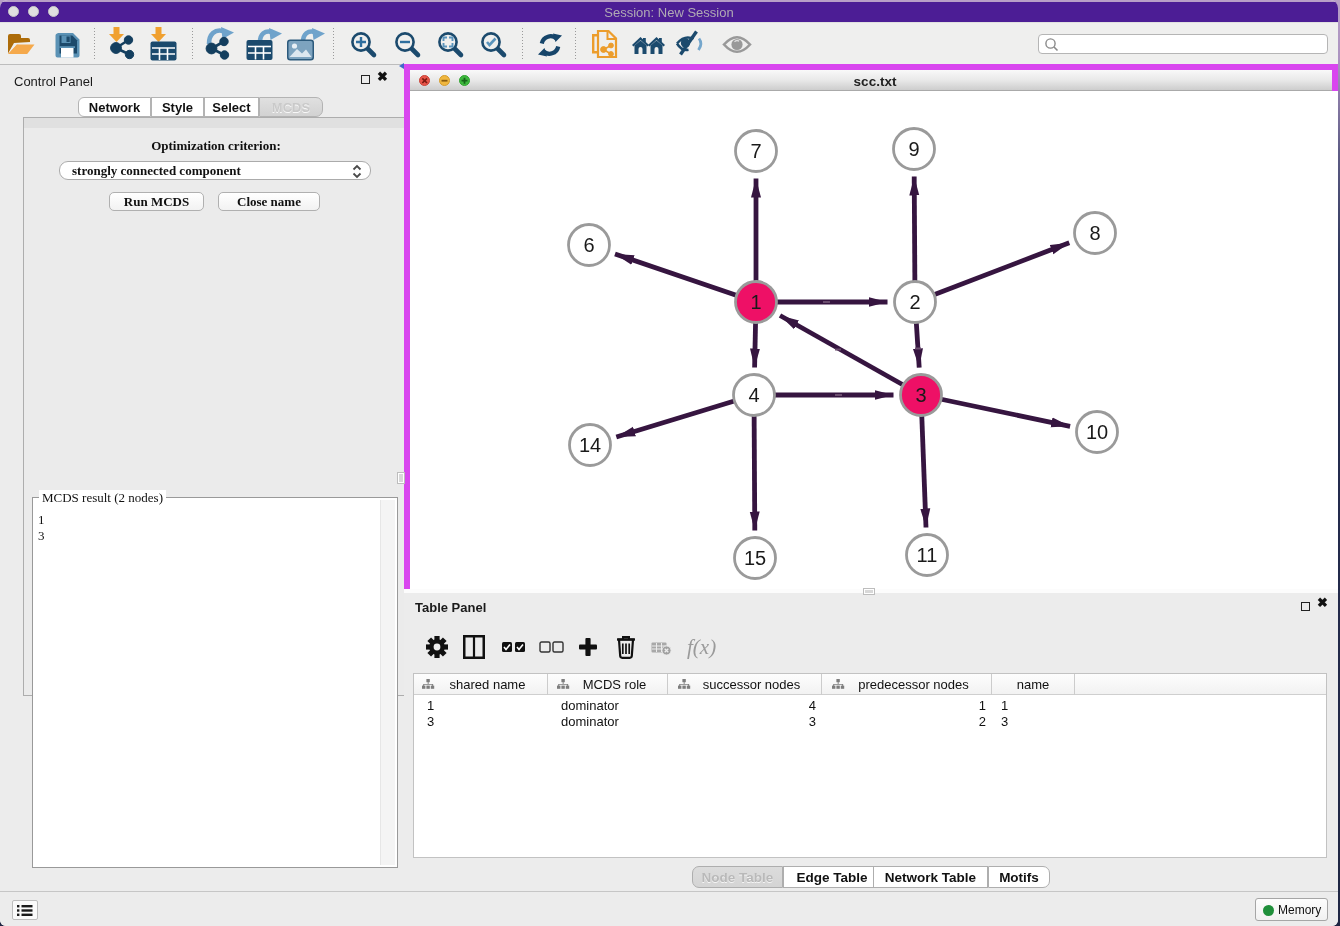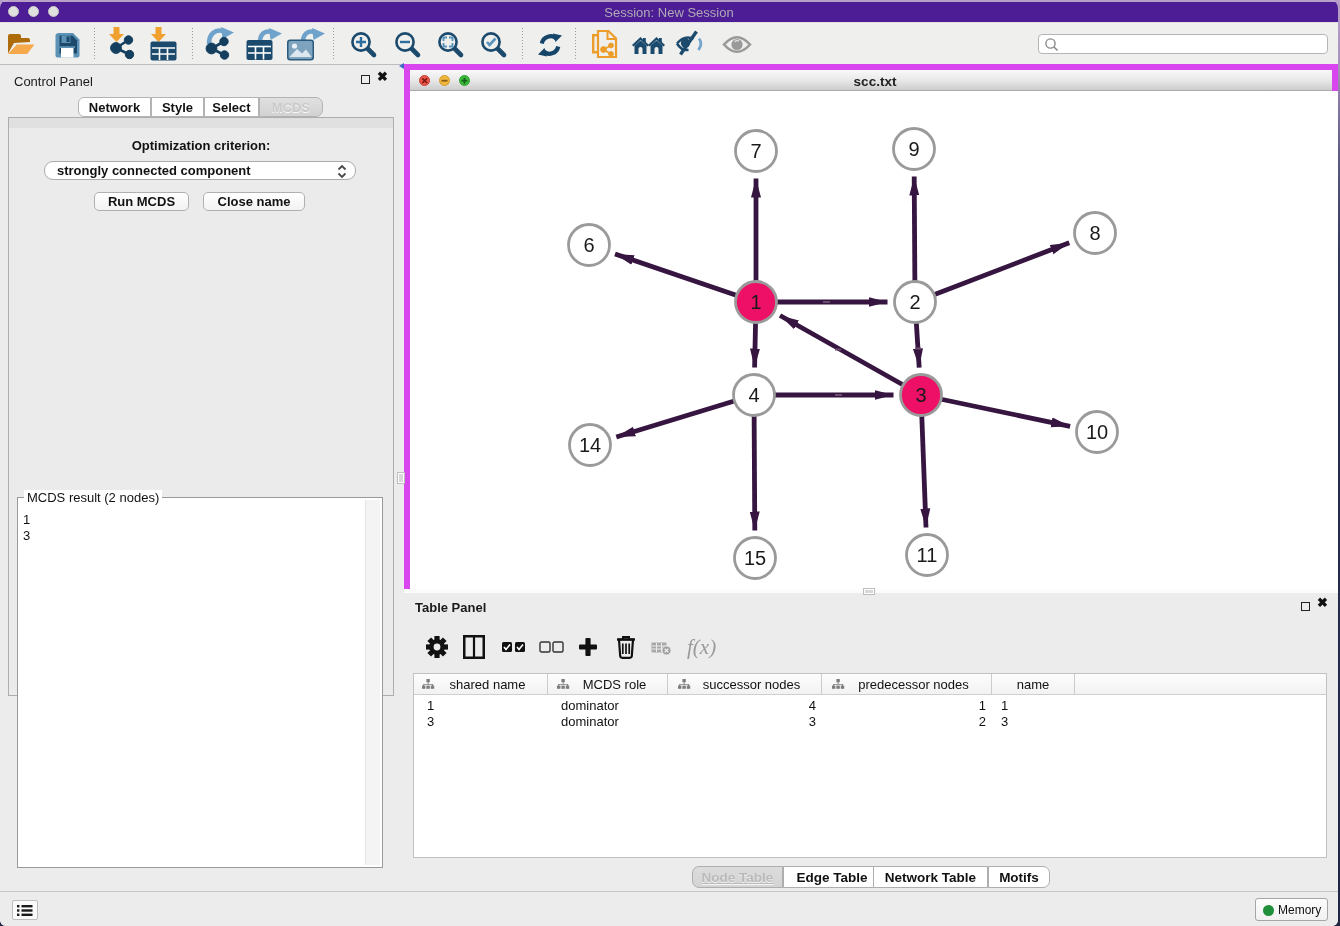--- a/index.html
+++ b/index.html
@@ -23,22 +23,22 @@
   
   #search { position:absolute; left:1038px; top:34px; width:290px; height:20px;
             background:#fff; border:1px solid #b5b5b5; border-radius:4px; }
   
   #cpanel { position:absolute; left:0; top:65px; width:402px; height:826px; background:#ececec; }
   #cpanel .hdr { position:absolute; left:14px; top:9px; font-size:13px; color:#1a1a1a; }
   .sq-ic { position:absolute; width:9px; height:9px; border:1.5px solid #222; }
   .x-ic { position:absolute; font-size:13px; font-weight:700; color:#111; }
   .tab { position:absolute; top:32px; height:20px; background:#fff; border:1px solid #b3b3b3;
          font-size:13px; font-weight:700; color:#111; text-align:center; line-height:19px; }
-  #tabcontent { position:absolute; left:8px; top:52px; width:386px; height:579px;
-                border:1px solid #adadad; background:#ebebeb; }
+  #tabcontent { position:absolute; left:23px; top:52px; width:386px; height:579px;
+                border:1px solid #adadad; background:#ebebeb;font-family:Liberation Serif, serif; }
   #tabcontent .band { position:absolute; left:0; top:0; width:100%; height:10px; background:#e0e0e0; }
   #optlabel { position:absolute; left:0; top:20px; width:100%; text-align:center; font-size:13px; font-weight:700; color:#111; }
   #combo { position:absolute; left:35px; top:43px; width:312px; height:19px; background:#fff;
            border:1px solid #ababab; border-radius:9px; font-size:13px; font-weight:700; color:#111;
            line-height:17px; padding-left:12px; }
   .btn { position:absolute; top:74px; height:19px; background:linear-gradient(#ffffff,#f2f2f2);
          border:1px solid #b0b0b0; border-radius:5px; font-size:13px; font-weight:700; color:#111;
          text-align:center; line-height:18px; }
   #fieldset { position:absolute; left:8px; top:379px; width:366px; height:371px;
               background:#fff; border:1px solid #999; }
@@ -430,21 +430,21 @@
       <div class="trow" style="left:136px; top:24px;"><span style="padding-left:11px;">dominator</span></div>
       <div class="trow" style="left:254px; top:24px; width:148px; text-align:right;">4</div>
       <div class="trow" style="left:408px; top:24px; width:164px; text-align:right;">1</div>
       <div class="trow" style="left:578px; top:24px;"><span style="padding-left:9px;">1</span></div>
       <div class="trow" style="left:13px;  top:40px;">3</div>
       <div class="trow" style="left:136px; top:40px;"><span style="padding-left:11px;">dominator</span></div>
       <div class="trow" style="left:254px; top:40px; width:148px; text-align:right;">3</div>
       <div class="trow" style="left:408px; top:40px; width:164px; text-align:right;">2</div>
       <div class="trow" style="left:578px; top:40px;"><span style="padding-left:9px;">3</span></div>
     </div>
-    <div class="btab" style="left:288px; width:91px;  background:linear-gradient(#dcdcdc,#d4d4d4); color:#b9b9b9; text-shadow:0 1px 0 #f5f5f5; border-radius:7px 0 0 7px;text-decoration:underline;">Node Table</div>
+    <div class="btab" style="left:288px; width:91px;  background:linear-gradient(#dcdcdc,#d4d4d4); color:#b9b9b9; text-shadow:0 1px 0 #f5f5f5; border-radius:7px 0 0 7px;">Node Table</div>
     <div class="btab" style="left:379px; width:98px;">Edge Table</div>
     <div class="btab" style="left:469px; width:115px;">Network Table</div>
     <div class="btab" style="left:584px; width:62px; border-radius:0 7px 7px 0;">Motifs</div>
   </div>
   <div style="position:absolute; left:404px; top:589px; width:934px; height:4px; background:#fcfcfc;"></div>
 
   <div style="position:absolute; left:399px; top:63px; width:0; height:0; border-top:3.5px solid transparent; border-bottom:3.5px solid transparent; border-right:5px solid #4169c9;"></div>
   <div style="position:absolute; left:398px; top:473px; width:6px; height:10px; background:#d8d8d8; border:1px solid #fff; box-shadow:0 0 0 1px #bdbdbd;"></div>
   <div style="position:absolute; left:864px; top:589px; width:10px; height:5px; background:#d8d8d8; border:1px solid #fff; box-shadow:0 0 0 1px #bdbdbd;"></div>
   <div id="statusbar">

